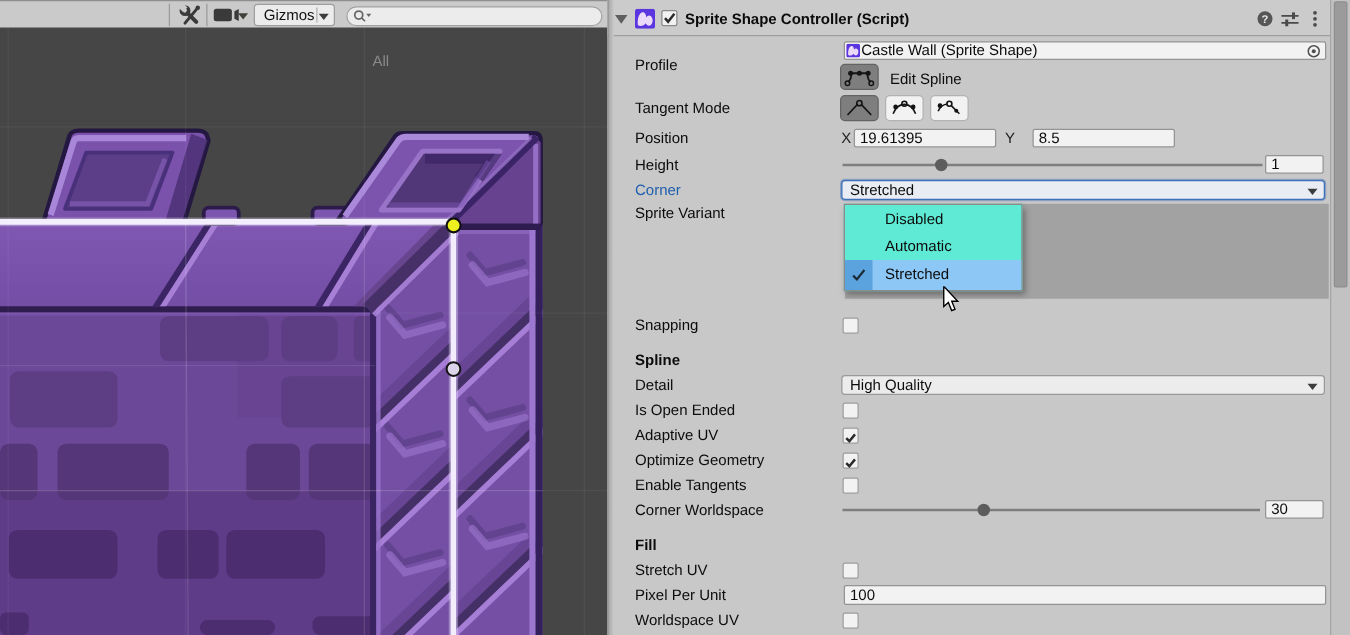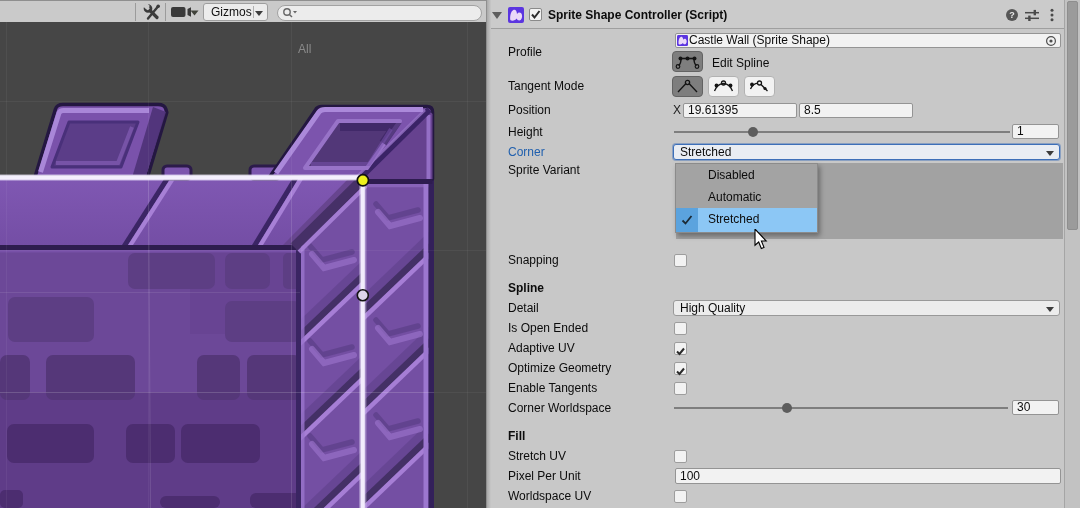--- a/index.html
+++ b/index.html
@@ -23,21 +23,21 @@
 .field .tx { position:absolute; left:4px; top:0px; line-height:13px; }
 .drop { position:absolute; background:#ececec; border:1px solid #999999; border-radius:3px; font-size:12px; color:#0c0c0c; }
 .drop .tx { position:absolute; left:6px; top:1px; line-height:13px; }
 .darr { position:absolute; right:5px; top:6px; width:0; height:0; border-left:4.5px solid transparent; border-right:4.5px solid transparent; border-top:5px solid #3c3c3c; }
 .cb { position:absolute; width:13px; height:13px; background:#f2f2f2; border:1px solid #9d9d9d; border-radius:2px; }
 .btn { position:absolute; width:31px; height:21px; border-radius:4px; }
 .btn.on { background:#7e7e7e; border:1px solid #636363; }
 .btn.off { background:#f2f2f2; border:1px solid #b2b2b2; }
 .sltrack { position:absolute; height:2px; background:#7e7e7e; }
 .slhandle { position:absolute; width:10px; height:10px; border-radius:50%; background:#5d5d5d; }
-#menu { position:absolute; left:189px; top:163px; width:143px; height:70px; background:#a3a3a3; border:1px solid #8b8b8b; box-shadow:2px 3px 5px rgba(0,0,0,0.35); }
+#menu { position:absolute; left:189px; top:163px; width:143px; height:70px; background:#5eead4; border:1px solid #8b8b8b; box-shadow:2px 3px 5px rgba(0,0,0,0.35); }
 #menu .mi { position:absolute; left:0; width:141px; height:22px; font-size:12px; color:#0c0c0c; }
 #menu .mi .mt { position:absolute; left:32px; top:4px; }
 #variantbox { position:absolute; left:190px; top:163px; width:387px; height:76px; background:#a2a2a2; }
 #vscroll { position:absolute; left:578px; top:0; width:16px; height:508px; background:#c2c2c2; border-left:1px solid #a5a5a5; }
 #vthumb { position:absolute; left:2px; top:1px; width:11px; height:229px; background:#9b9b9b; border-radius:2px; border:1px solid #8e8e8e; }
 </style>
 </head>
 <body>
 <div id="page">
   <div id="scene">
@@ -273,21 +273,21 @@
         <line x1="16" y1="7.5" x2="22.5" y2="14" stroke="#141414" stroke-width="1.3"></line>
         <circle cx="20" cy="11.5" r="1.6" fill="#141414"></circle>
       </svg>
     </div>
     <div class="lbl" style="top:102px">Position</div>
     <div class="lbl" style="left:187px;top:102px;color:#222">X</div>
     <div class="field" style="left:197px;top:103px;width:114px;height:15px">
         <span class="tx">19.61395</span>
       </div>
     <div class="lbl" style="left:318px;top:102px;color:#222">Y</div>
-    <div class="field" style="left:313px;top:103px;width:114px;height:15px">
+    <div class="field" style="left:340px;top:103px;width:114px;height:15px">
         <span class="tx">8.5</span>
       </div>
     <div class="lbl" style="top:124px">Height</div>
     <div class="sltrack" style="left:188px;top:131px;width:336px"></div>
     <div class="slhandle" style="left:262px;top:127px"></div>
     <div class="field" style="left:526px;top:124px;width:47px;height:15px">
         <span class="tx">1</span>
       </div>
     <div class="lbl" style="top:144px;color:#2160ae">Corner</div>
     <div class="drop" style="left:187px;top:144px;width:387px;height:16px;background:#e9edf3;border-color:#3d6fb8;box-shadow:0 0 0 1px rgba(61,111,184,0.45)">

